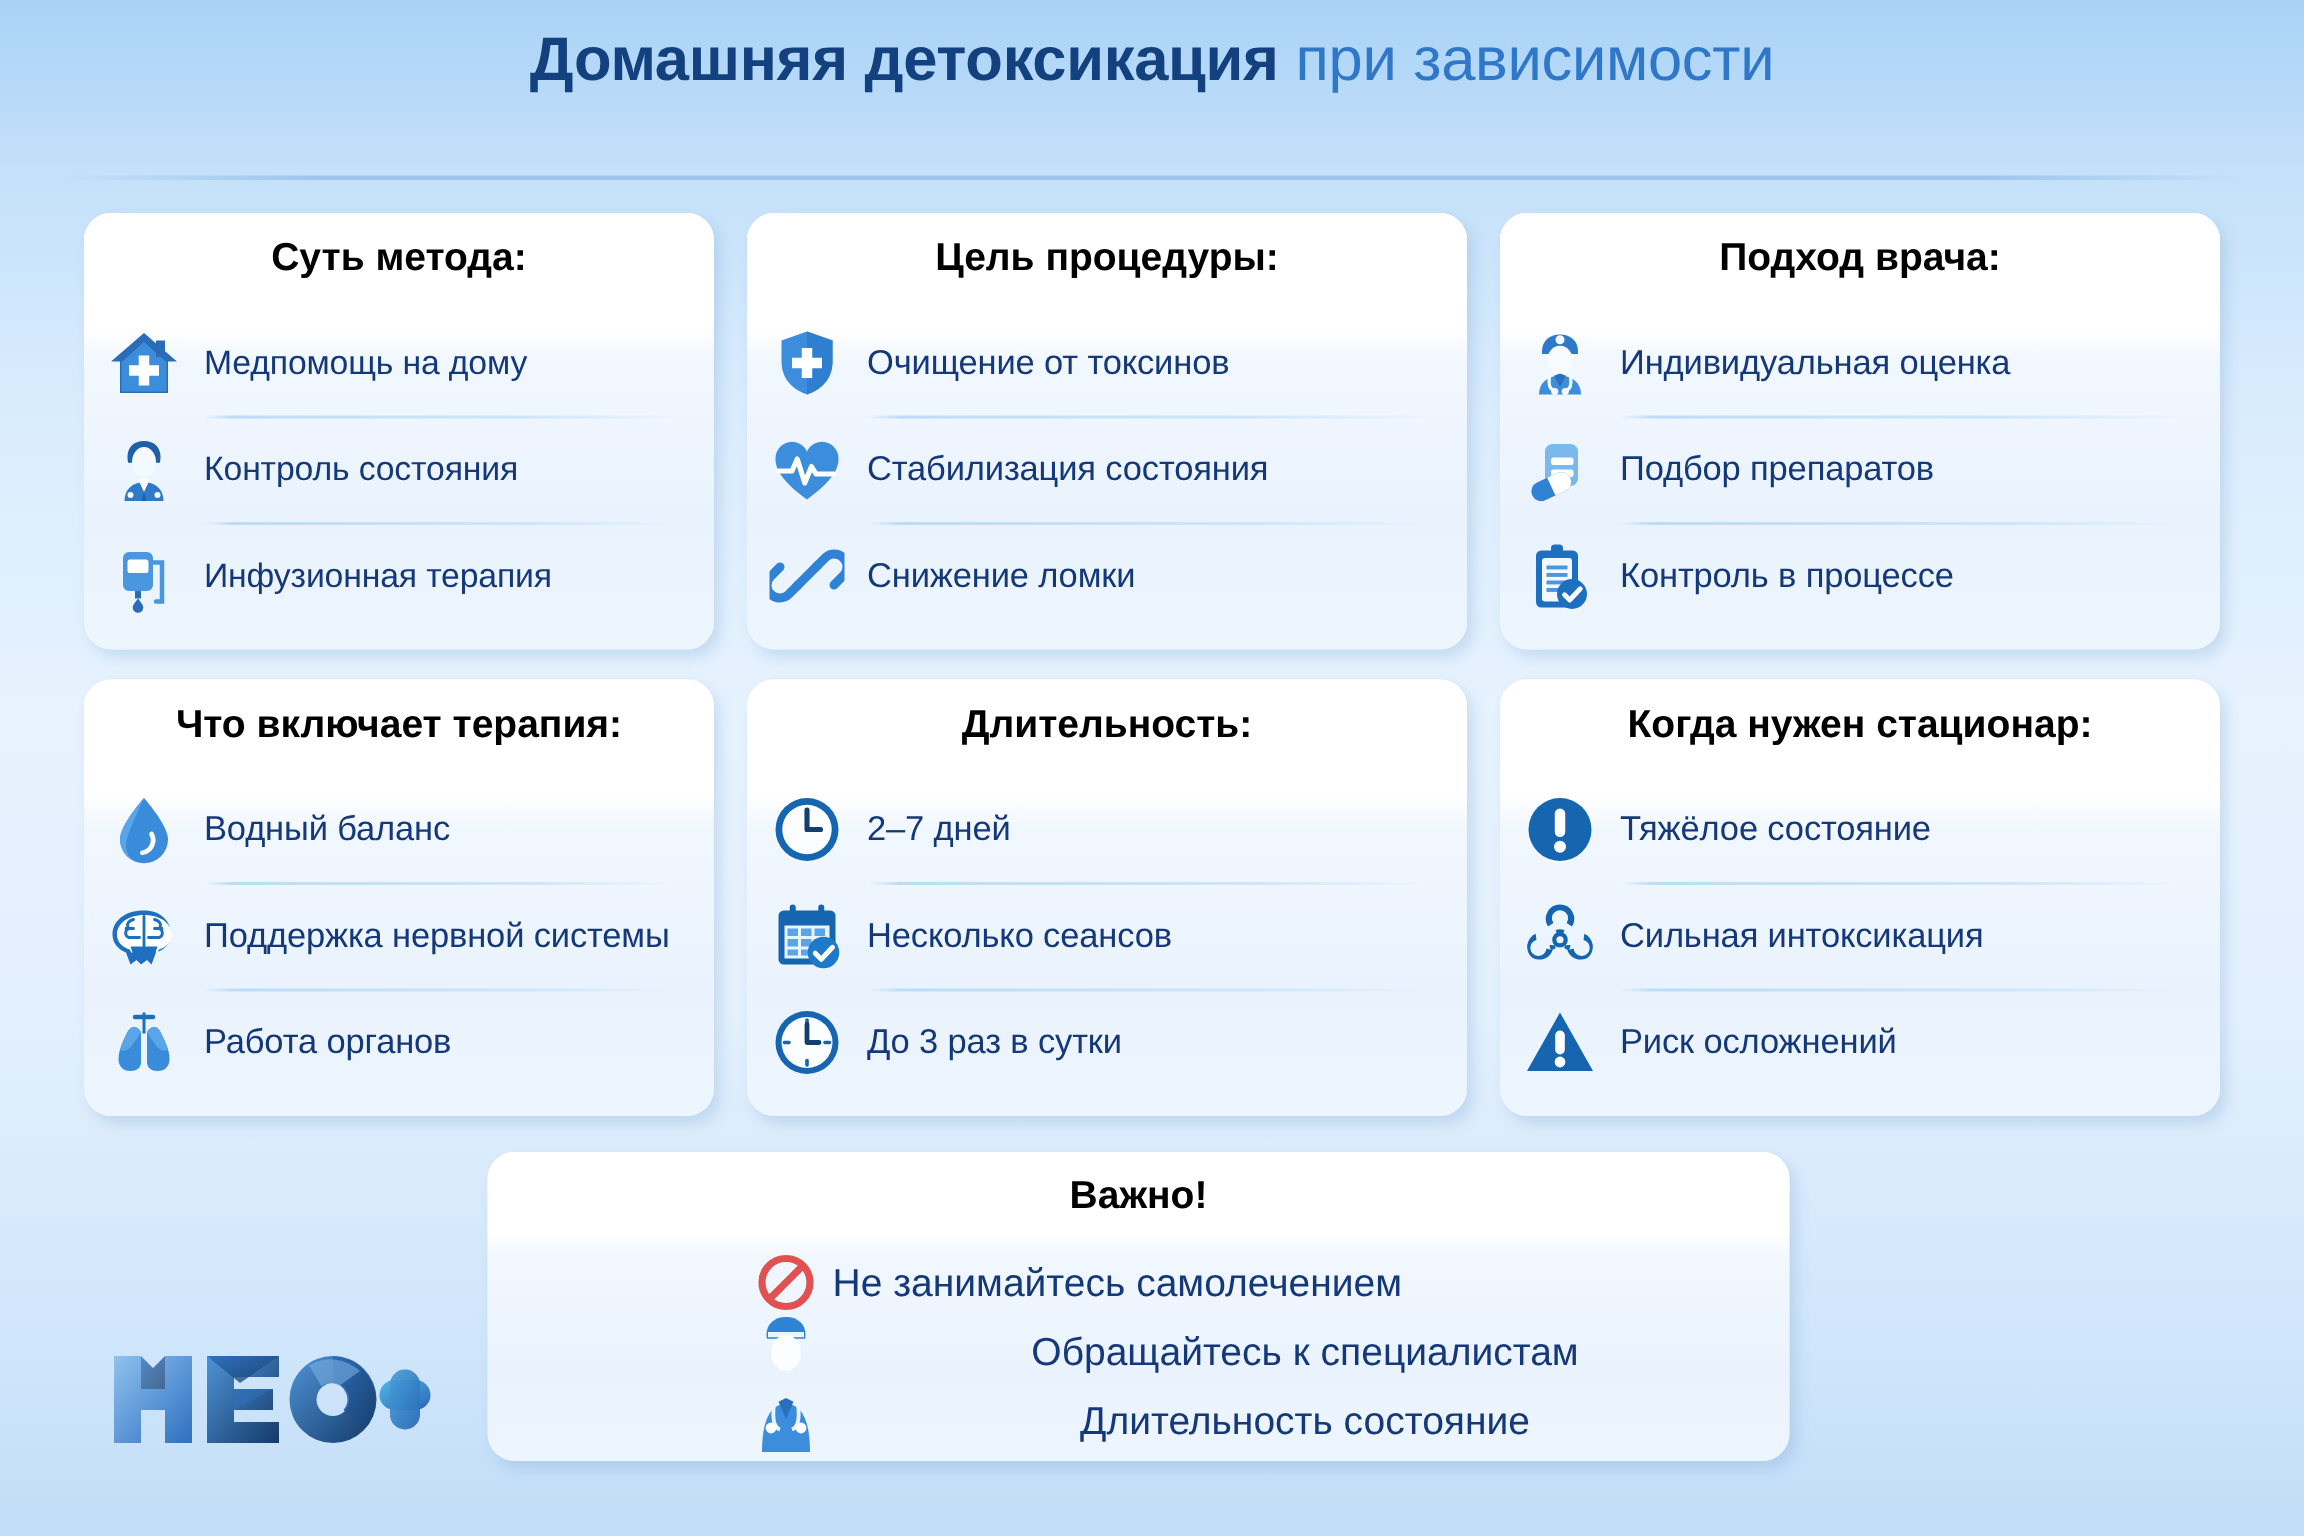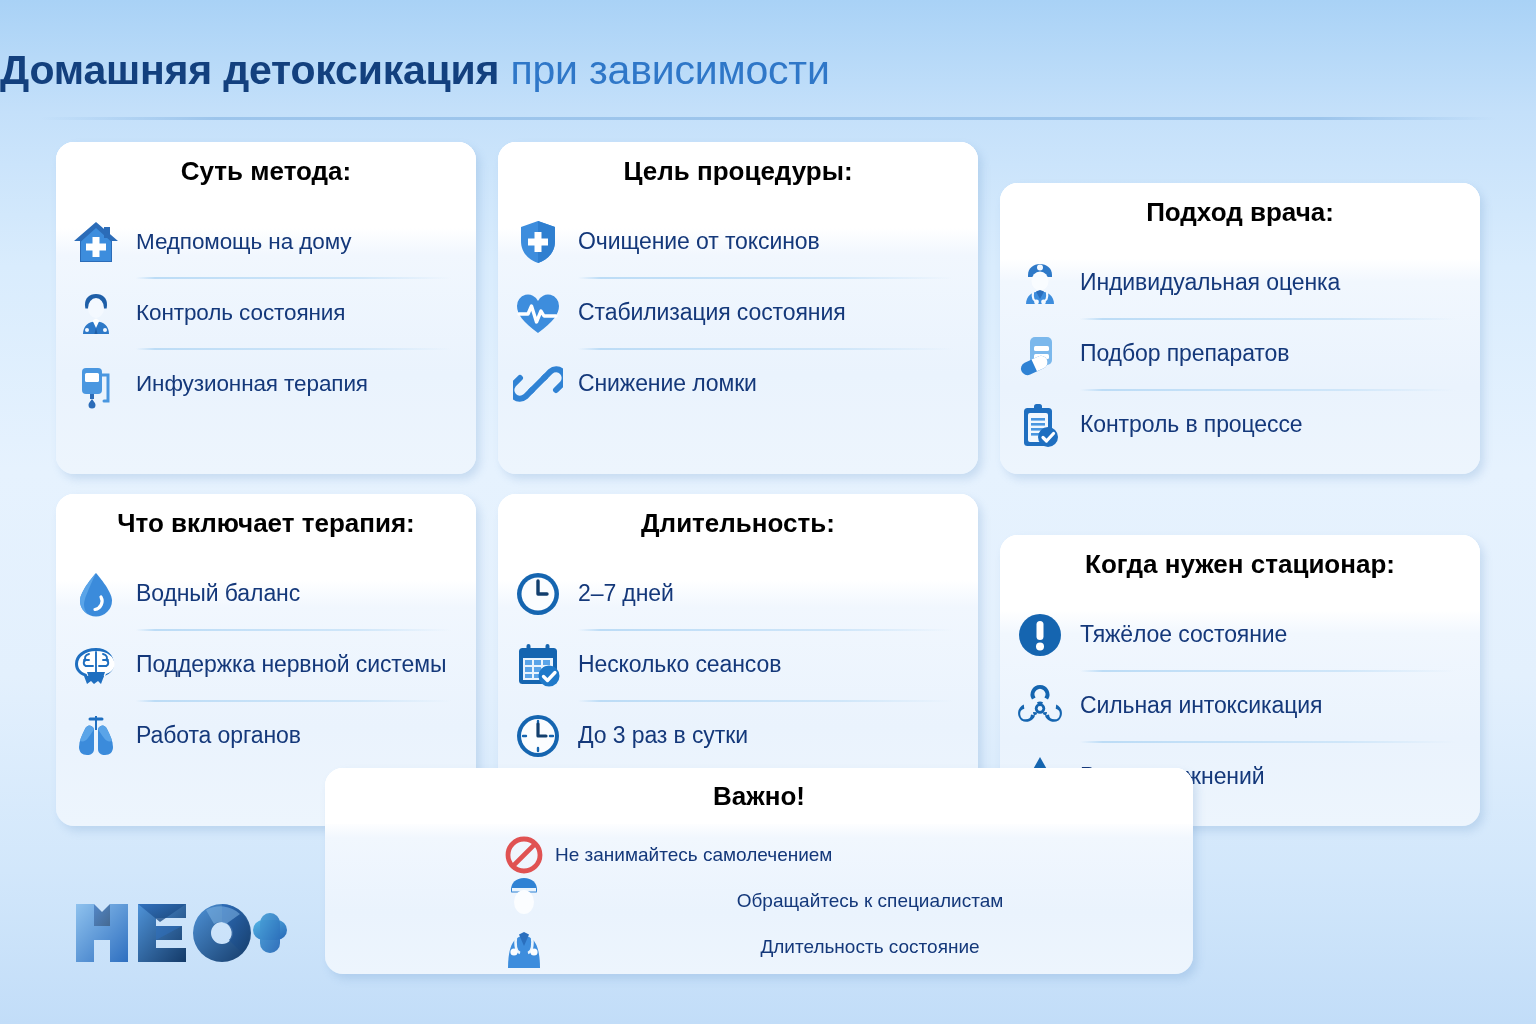--- a/index.html
+++ b/index.html
@@ -6,39 +6,39 @@
   * { margin:0; padding:0; box-sizing:border-box; }
   html,body { width:1536px; height:1024px; overflow:hidden; }
   body{
     font-family:"Liberation Sans", sans-serif;
     background:
       linear-gradient(180deg,#a9d2f6 0%, #c4e0fa 11%, #d9ecfd 26%, #e6f2fe 46%, #e3f0fd 66%, #d2e7fb 85%, #c2ddf8 100%);
     position:relative;
   }
 
   
-  .title-wrap{ width:100%; text-align:left; padding-top:16px;margin-top:31px; }
+  .title-wrap{ width:100%; text-align:center; padding-top:16px; }
   .title{
     font-size:41px; letter-spacing:-0.2px; white-space:nowrap;
   }
   .title .t-bold{ color:#13407e; font-weight:bold; }
   .title .t-light{ color:#2f77c8; font-weight:normal; }
   .title-rule{
     position:absolute; left:40px; top:117px; width:1456px; height:3px;
     background:linear-gradient(90deg,rgba(160,198,236,0) 0%,rgba(150,192,233,.85) 12%,rgba(150,192,233,.85) 88%,rgba(160,198,236,0) 100%);
     border-radius:2px;
   }
 
   
   .grid{
     position:absolute; left:56px; top:142px; width:1424px;
     display:grid; grid-template-columns:420px 1fr 1fr; column-gap:22px; row-gap:20px;
   }
   .grid .col2{ grid-column:2; }
-  .grid .col3{ grid-column:3;margin-top:41px; }
+  .grid .col3{ grid-column:3; }
 
   
   .card{
     border-radius:18px; overflow:hidden;
     background:linear-gradient(180deg,#ffffff 0%,#ffffff 26%,#f1f7fe 34%,#eaf3fd 70%,#edf5fd 100%);
     box-shadow:4px 5px 9px rgba(90,140,195,.22), 0 1px 0 rgba(255,255,255,.9) inset;
   }
   .card-head{
     height:58px; display:flex; align-items:center; justify-content:center;
     background:#ffffff;
@@ -67,21 +67,21 @@
   .important-wrap{
     position:absolute; left:325px; top:768px; width:868px;
   }
   .card-important .card-head{ height:56px; }
   .card-important .card-head .h-txt{ font-size:26px; }
   .imp-body{ padding:8px 0 18px 0; position:relative; height:150px; }
   .imp-row{
     display:flex; align-items:center; gap:8px; height:46px;
     padding-left:176px;
   }
-  .imp-txt{ font-size:19px; color:#14387a; white-space:nowrap; }
+  .imp-txt{ font-size:26px; color:#14387a; white-space:nowrap; }
   .imp-ic{ width:46px; height:46px; flex:0 0 46px; display:flex; align-items:center; justify-content:center; }
   .imp-doctor{
     position:absolute; left:176px; top:48px; width:46px; height:96px;
   }
   .imp-row.with-doc{ padding-left:222px;justify-content:center; }
 
   
   .logo{
     position:absolute; left:72px; top:900px; width:216px; height:66px;
   }

